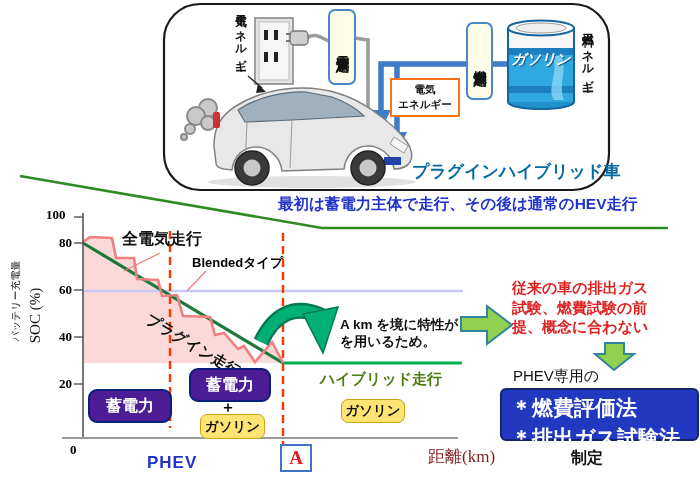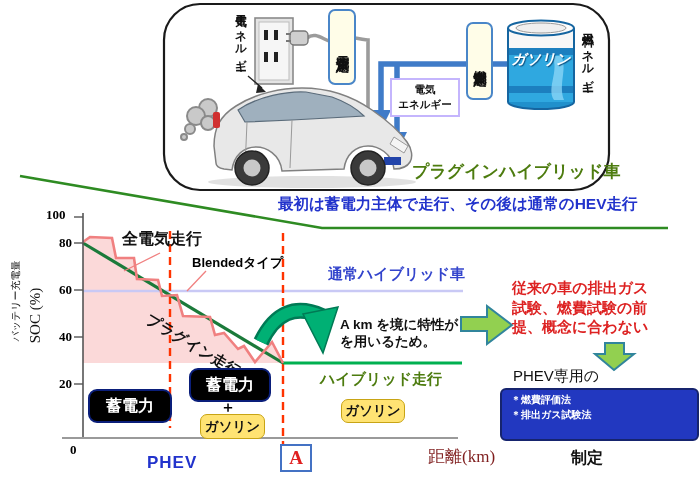--- a/index.html
+++ b/index.html
@@ -5,21 +5,21 @@
   html,body{margin:0;padding:0;background:#fff;}
   #stage{position:relative;width:700px;height:479px;background:#fff;overflow:hidden;
          font-family:"Liberation Sans",sans-serif;}
   #draw{position:absolute;left:0;top:0;z-index:1;}
   .abs{position:absolute;z-index:2;}
   .ml{white-space:pre-line;}
   .vtext{writing-mode:vertical-rl;text-orientation:upright;letter-spacing:1px;}
   .measure-box{background:#FFFDE8;border:2px solid #4A86C8;border-radius:7px;
                display:flex;align-items:center;justify-content:center;
                font-weight:bold;color:#111;}
-  .blue-pill{background:#000000;border:2px solid #0A1E7A;border-radius:9px;color:#fff;
+  .blue-pill{background:#4c1d95;border:2px solid #0A1E7A;border-radius:9px;color:#fff;
              font-weight:bold;display:flex;align-items:center;justify-content:center;}
   .yellow-pill{background:#FFE373;border:1.5px solid #C8A415;border-radius:7px;color:#111;
                font-weight:bold;display:flex;align-items:center;justify-content:center;}
   .serif{font-family:"Liberation Serif",serif;}
   .red-note{color:#D42020;font-weight:bold;}
   .blue-text{color:#2233CC;font-weight:bold;}
 </style>
 </head>
 <body>
 
@@ -142,47 +142,46 @@
     <polygon points="605,343 624,343 624,354 634,354 614,370 595,354 605,354" fill="#92D050" stroke="#31859C" stroke-width="2"></polygon>
   </svg>
 
 
   <div class="abs vtext" style="left:233px;top:6px;height:92px;font-size:11.5px;font-weight:bold;color:#111;">電気エネルギー</div>
 
   <div class="abs measure-box vtext" style="left:328px;top:9px;width:24px;height:72px;font-size:13.5px;">電費測定</div>
 
   <div class="abs measure-box vtext" style="left:466px;top:22px;width:23px;height:74px;font-size:13.5px;">燃費測定</div>
 
-  <div class="abs ml" style="left:390px;top:78px;width:66px;height:33px;background:#fff;border:2px solid #c4b5fd;
+  <div class="abs ml" style="left:390px;top:78px;width:66px;height:33px;background:#fff;border:2px solid #f97316;
        font-size:10.5px;font-weight:bold;color:#111;text-align:center;line-height:1.45;padding-top:2px;">電気
 エネルギー</div>
 
   <div class="abs" style="left:509px;top:50px;width:64px;text-align:center;font-size:14.5px;font-weight:bold;
        font-style:italic;color:#fff;text-shadow:1px 1px 1px #0E4F7E;">ガソリン</div>
 
   <div class="abs vtext" style="left:579px;top:24px;height:96px;font-size:12px;font-weight:bold;color:#111;">燃料エネルギー</div>
 
-  <div class="abs" style="left:412px;top:160px;font-size:17px;font-weight:bold;color:#4d7c0f;">プラグインハイブリッド車</div>
+  <div class="abs" style="left:412px;top:160px;font-size:17px;font-weight:bold;color:#0369a1;">プラグインハイブリッド車</div>
 
   <div class="abs blue-text" style="left:278px;top:194px;font-size:15.5px;">最初は蓄電力主体で走行、その後は通常のHEV走行</div>
 
   <div class="abs" style="left:-34px;top:294px;width:100px;text-align:center;font-size:10px;color:#111;transform:rotate(-90deg);">バッテリー充電量</div>
   <div class="abs serif" style="left:-25px;top:307px;width:120px;text-align:center;font-size:15px;color:#111;transform:rotate(-90deg);">SOC (%)</div>
 
   <div class="abs serif" style="left:46px;top:207px;width:26px;text-align:left;font-size:13px;font-weight:bold;">100</div>
   <div class="abs serif" style="left:46px;top:235px;width:26px;text-align:right;font-size:13px;font-weight:bold;">80</div>
   <div class="abs serif" style="left:46px;top:282px;width:26px;text-align:right;font-size:13px;font-weight:bold;">60</div>
   <div class="abs serif" style="left:46px;top:329px;width:26px;text-align:right;font-size:13px;font-weight:bold;">40</div>
   <div class="abs serif" style="left:46px;top:376px;width:26px;text-align:right;font-size:13px;font-weight:bold;">20</div>
   <div class="abs serif" style="left:70px;top:442px;font-size:13px;font-weight:bold;">0</div>
   <div class="abs serif" style="left:428px;top:445px;font-size:17px;color:#7f1d1d;">距離(km)</div>
 
   <div class="abs" style="left:122px;top:229px;font-size:16px;font-weight:bold;color:#111;">全電気走行</div>
   <div class="abs" style="left:192px;top:254px;font-size:13px;font-weight:bold;color:#000000;">Blendedタイプ</div>
-  <div class="abs" style="left:328px;top:265px;font-size:15px;font-weight:bold;color:#3344CC;">通常ハイブリッド車</div>
   <div class="abs" style="left:152px;top:310px;font-size:15px;font-weight:bold;color:#111;
        transform:rotate(31deg);transform-origin:left top;">プラグイン走行</div>
   <div class="abs ml" style="left:340px;top:317px;font-size:13.5px;font-weight:600;color:#111;line-height:1.25;">A km を境に特性が
 を用いるため。</div>
   <div class="abs" style="left:320px;top:370px;font-size:15px;font-weight:bold;color:#4d7c0f;">ハイブリッド走行</div>
 
   <div class="abs blue-pill" style="left:88px;top:389px;width:80px;height:30px;font-size:16px;">蓄電力</div>
   <div class="abs blue-pill" style="left:189px;top:368px;width:78px;height:30px;font-size:16px;">蓄電力</div>
   <div class="abs" style="left:213px;top:398px;width:30px;text-align:center;font-size:15px;font-weight:bold;">＋</div>
   <div class="abs yellow-pill" style="left:200px;top:414px;width:63px;height:23px;font-size:13.5px;">ガソリン</div>
@@ -190,17 +189,17 @@
 
   <div class="abs blue-text" style="left:147px;top:453px;font-size:17px;letter-spacing:1px;">PHEV</div>
   <div class="abs serif" style="left:280px;top:444px;width:28px;height:24px;background:#fff;border:2px solid #4472C4;
        color:#E02020;font-size:19px;font-weight:bold;text-align:center;line-height:24px;">A</div>
 
   <div class="abs ml" style="left:512px;top:278px;font-size:15px;font-weight:bold;color:#DD2222;line-height:1.3;">従来の車の排出ガス
 試験、燃費試験の前
 提、概念に合わない</div>
   <div class="abs" style="left:513px;top:367px;font-size:15px;color:#111;">PHEV専用の</div>
   <div class="abs ml" style="left:500px;top:388px;width:186px;height:46px;background:#2238C0;border:2px solid #16246E;
-       border-radius:6px;color:#fff;font-size:10px;font-weight:bold;line-height:1.45;padding:3px 0 0 9px;">＊燃費評価法
+       border-radius:6px;color:#fff;font-size:21px;font-weight:bold;line-height:1.45;padding:3px 0 0 9px;">＊燃費評価法
 ＊排出ガス試験法</div>
   <div class="abs" style="left:571px;top:448px;font-size:16px;font-weight:bold;color:#111;">制定</div>
 
 </div>
 
 </body></html>

